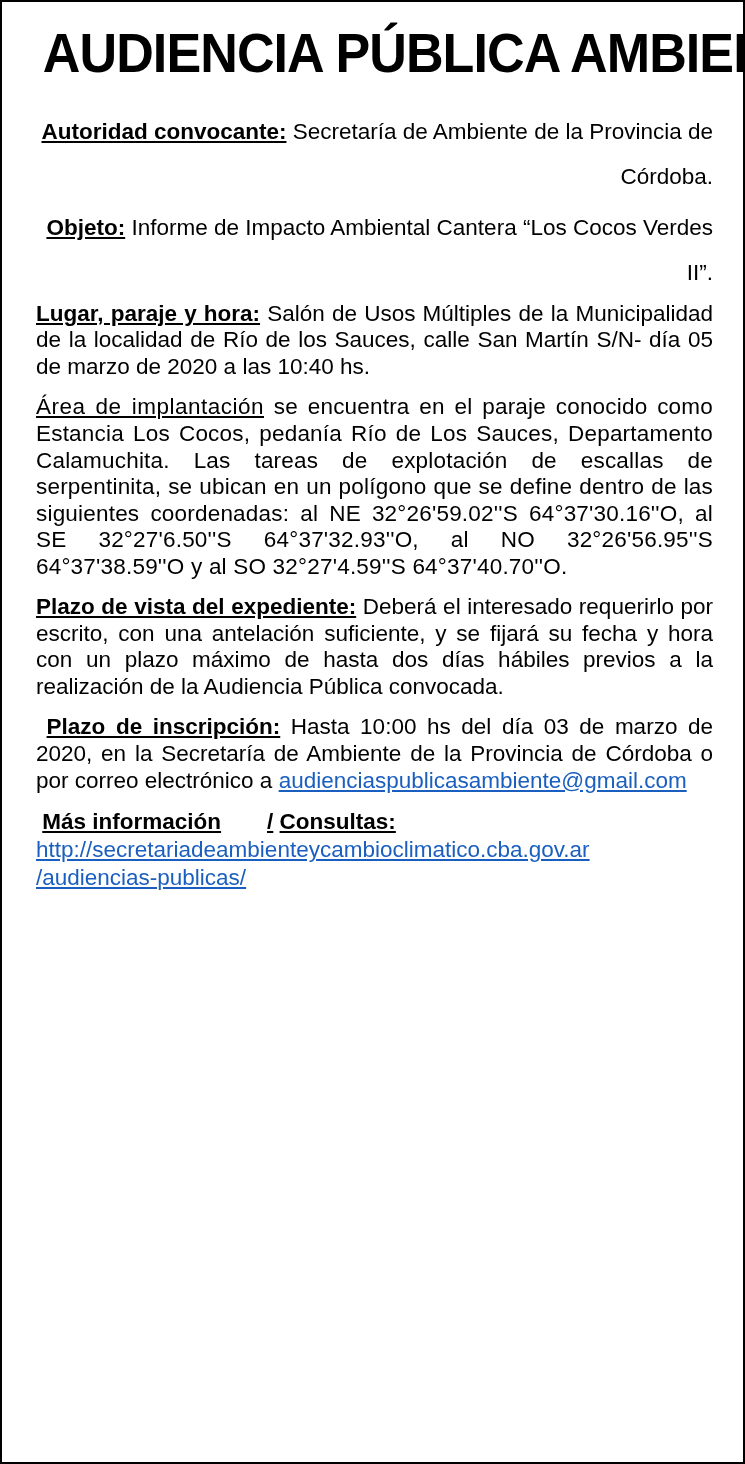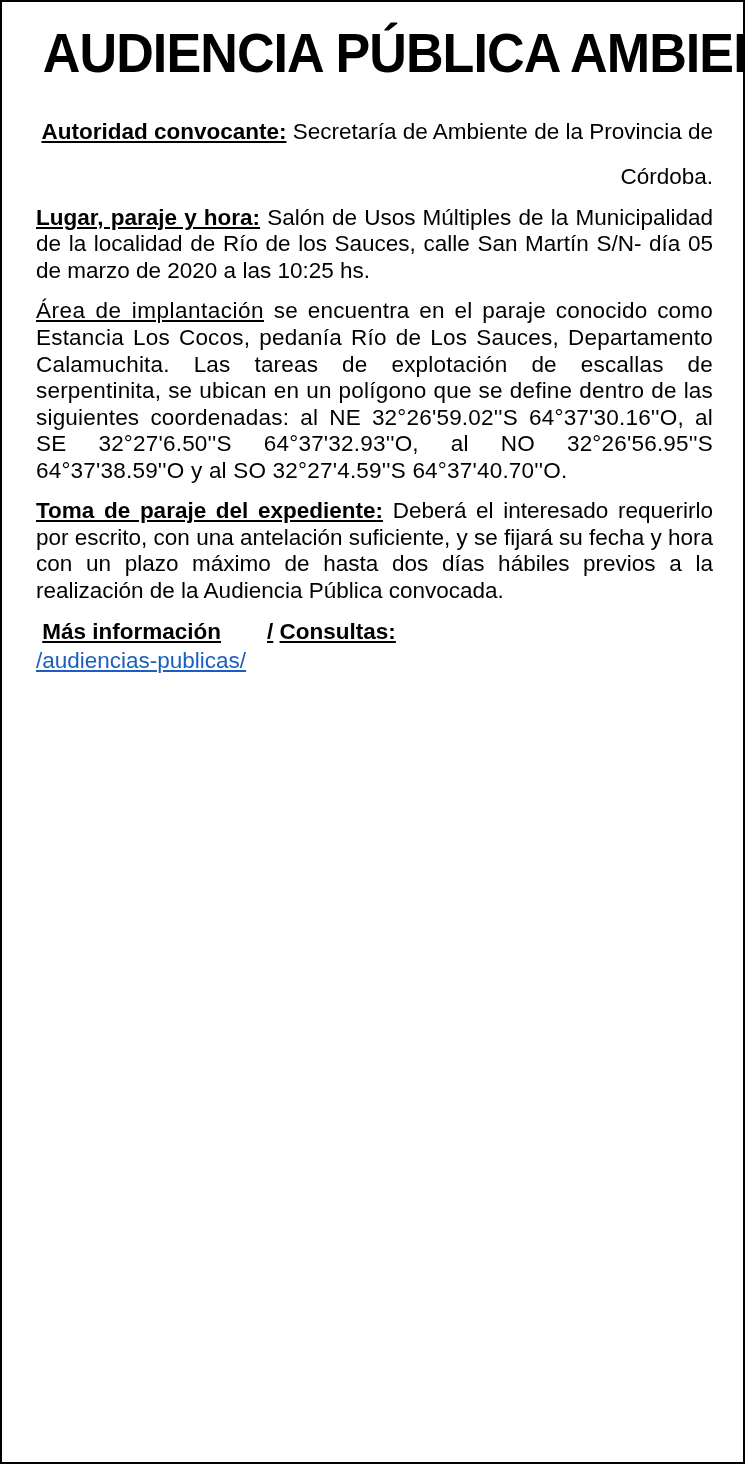--- a/index.html
+++ b/index.html
@@ -87,38 +87,47 @@
 <div class="page">
 
   <div class="title">AUDIENCIA PÚBLICA AMBIENTAL</div>
 
   <div class="body-area">
 
     <p class="block loose">
       <span class="lead">Autoridad convocante:</span><span> Secretaría de Ambiente de la Provincia de Córdoba.</span>
     </p>
 
+    <p class="block loose">
+      <span class="lead">Objeto:</span><span> Informe de Impacto Ambiental Cantera “Los Cocos Verdes II”.</span>
+    </p>
 
     <p class="block">
-      <span class="lead">Lugar, paraje y hora:</span><span> Salón de Usos Múltiples de la Municipalidad de la localidad de Río de los Sauces, calle San Martín S/N- día 05 de marzo de 2020 a las 10:25 hs.</span>
+      <span class="lead">Lugar, paraje y hora:</span><span> Salón de Usos Múltiples de la Municipalidad de la localidad de Río de los Sauces, calle San Martín S/N- día 05 de marzo de 2020 a las 10:40 hs.</span>
     </p>
 
     <p class="block coord-line">
       <span class="lead-sp">Área de implantación</span><span> se encuentra en el paraje conocido como Estancia Los Cocos, pedanía Río de Los Sauces, Departamento Calamuchita. Las tareas de explotación de escallas de serpentinita, se ubican en un polígono que se define dentro de las siguientes coordenadas: al NE 32°26'59.02''S 64°37'30.16''O, al SE 32°27'6.50''S 64°37'32.93''O, al NO 32°26'56.95''S 64°37'38.59''O y al SO 32°27'4.59''S 64°37'40.70''O.</span>
     </p>
 
     <p class="block">
-      <span class="lead">Toma de paraje del expediente:</span><span> Deberá el interesado requerirlo por escrito, con una antelación suficiente, y se fijará su fecha y hora con un plazo máximo de hasta dos días hábiles previos a la realización de la Audiencia Pública convocada.</span>
+      <span class="lead">Plazo de vista del expediente:</span><span> Deberá el interesado requerirlo por escrito, con una antelación suficiente, y se fijará su fecha y hora con un plazo máximo de hasta dos días hábiles previos a la realización de la Audiencia Pública convocada.</span>
     </p>
 
+    <p class="block">
+      &nbsp;<span class="lead">Plazo de inscripción:</span><span> Hasta 10:00 hs del día 03 de marzo de 2020, en la Secretaría de Ambiente de la Provincia de Córdoba o por correo electrónico a </span><a class="link" href="#">audienciaspublicasambiente@gmail.com</a>
+    </p>
 
 
     <div class="mas-info">
       <div>
         &nbsp;<span class="hdr">Más información</span><span class="gap-wide"></span><span class="hdr">/</span>&nbsp;<span class="hdr">Consultas:</span>
+      </div>
+      <div>
+        <a class="link" href="#">http://secretariadeambienteycambioclimatico.cba.gov.ar</a>
       </div>
       <div>
         <a class="link" href="#">/audiencias-publicas/</a>
       </div>
     </div>
 
   </div>
 </div>
 
 </body></html>

